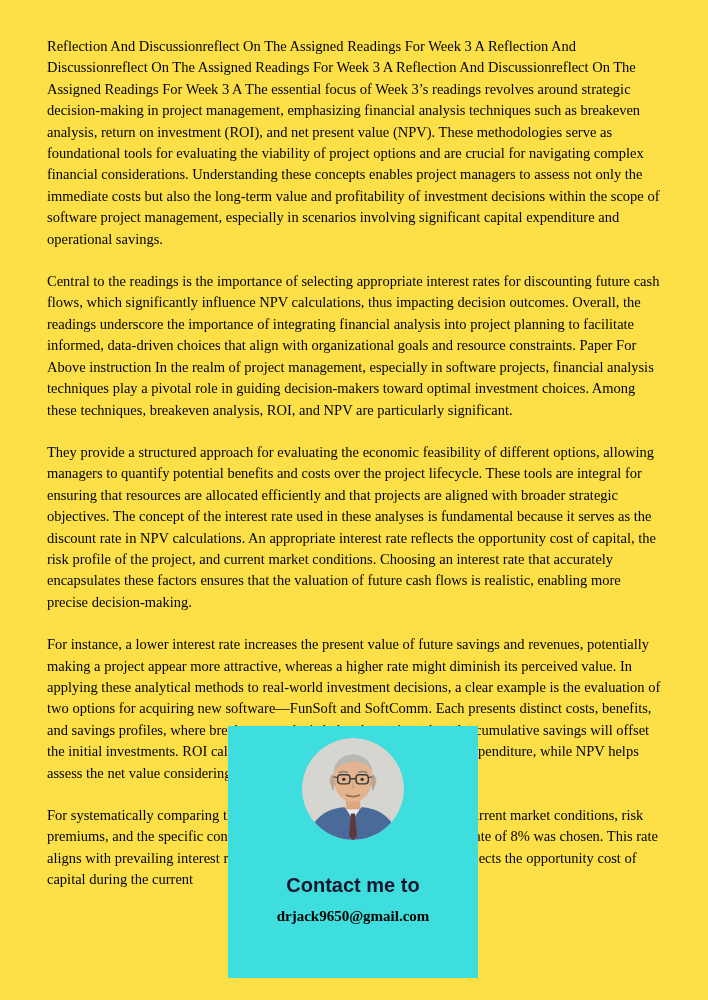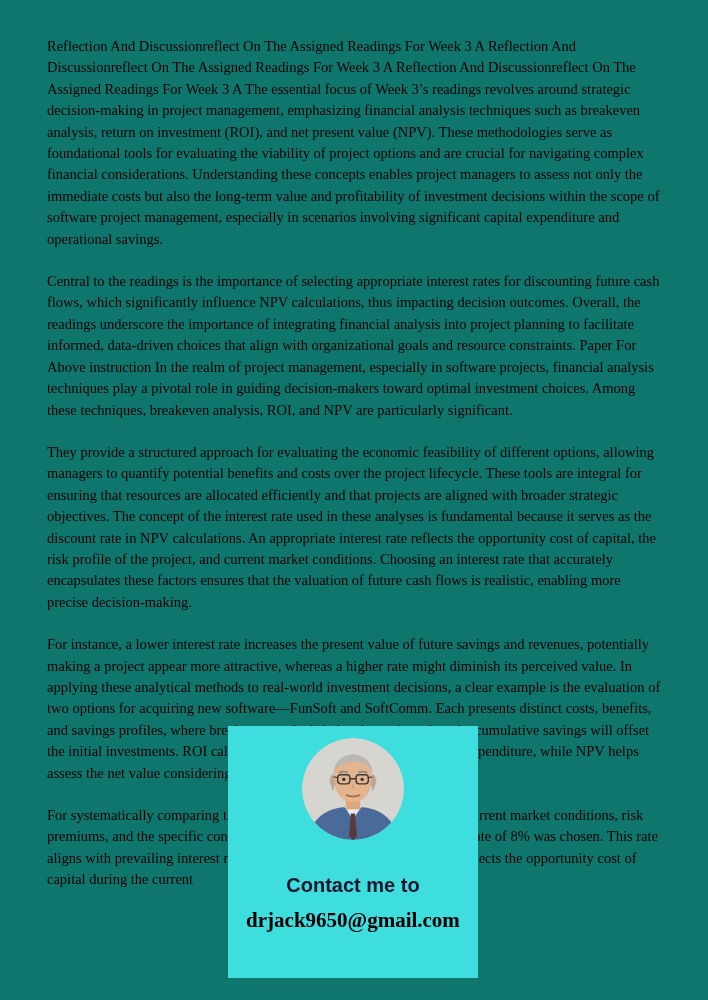--- a/index.html
+++ b/index.html
@@ -8,21 +8,21 @@
     height: 1000px;
     background: #ffffff;
     font-family: "Liberation Serif", serif;
     overflow: hidden;
     position: relative;
   }
   .page {
     position: relative;
     width: 708px;
     height: 1000px;
-    background: #0f766e;
+    background: #fde047;
   }
   .content {
     position: absolute;
     top: 36px;
     left: 47px;
     width: 614px;
     color: #000000;
     font-size: 14.5px;
     line-height: 21.4px;
     text-align: left;
@@ -58,21 +58,21 @@
     font-size: 20px;
     line-height: 26px;
     color: #16162e;
     text-align: center;
   }
   .promo-heading span { display: block; }
   .promo-email {
     margin-top: 10px;
     font-family: "Liberation Serif", serif;
     font-weight: bold;
-    font-size: 21px;
+    font-size: 15px;
     color: #000000;
   }
 </style>
 </head>
 <body>
 
 <div class="page">
 
   <div class="content">
     <p>Reflection And Discussionreflect On The Assigned Readings For Week 3 A Reflection And Discussionreflect On The Assigned Readings For Week 3 A Reflection And Discussionreflect On The Assigned Readings For Week 3 A The essential focus of Week 3’s readings revolves around strategic decision-making in project management, emphasizing financial analysis techniques such as breakeven analysis, return on investment (ROI), and net present value (NPV). These methodologies serve as foundational tools for evaluating the viability of project options and are crucial for navigating complex financial considerations. Understanding these concepts enables project managers to assess not only the immediate costs but also the long-term value and profitability of investment decisions within the scope of software project management, especially in scenarios involving significant capital expenditure and operational savings.</p>

